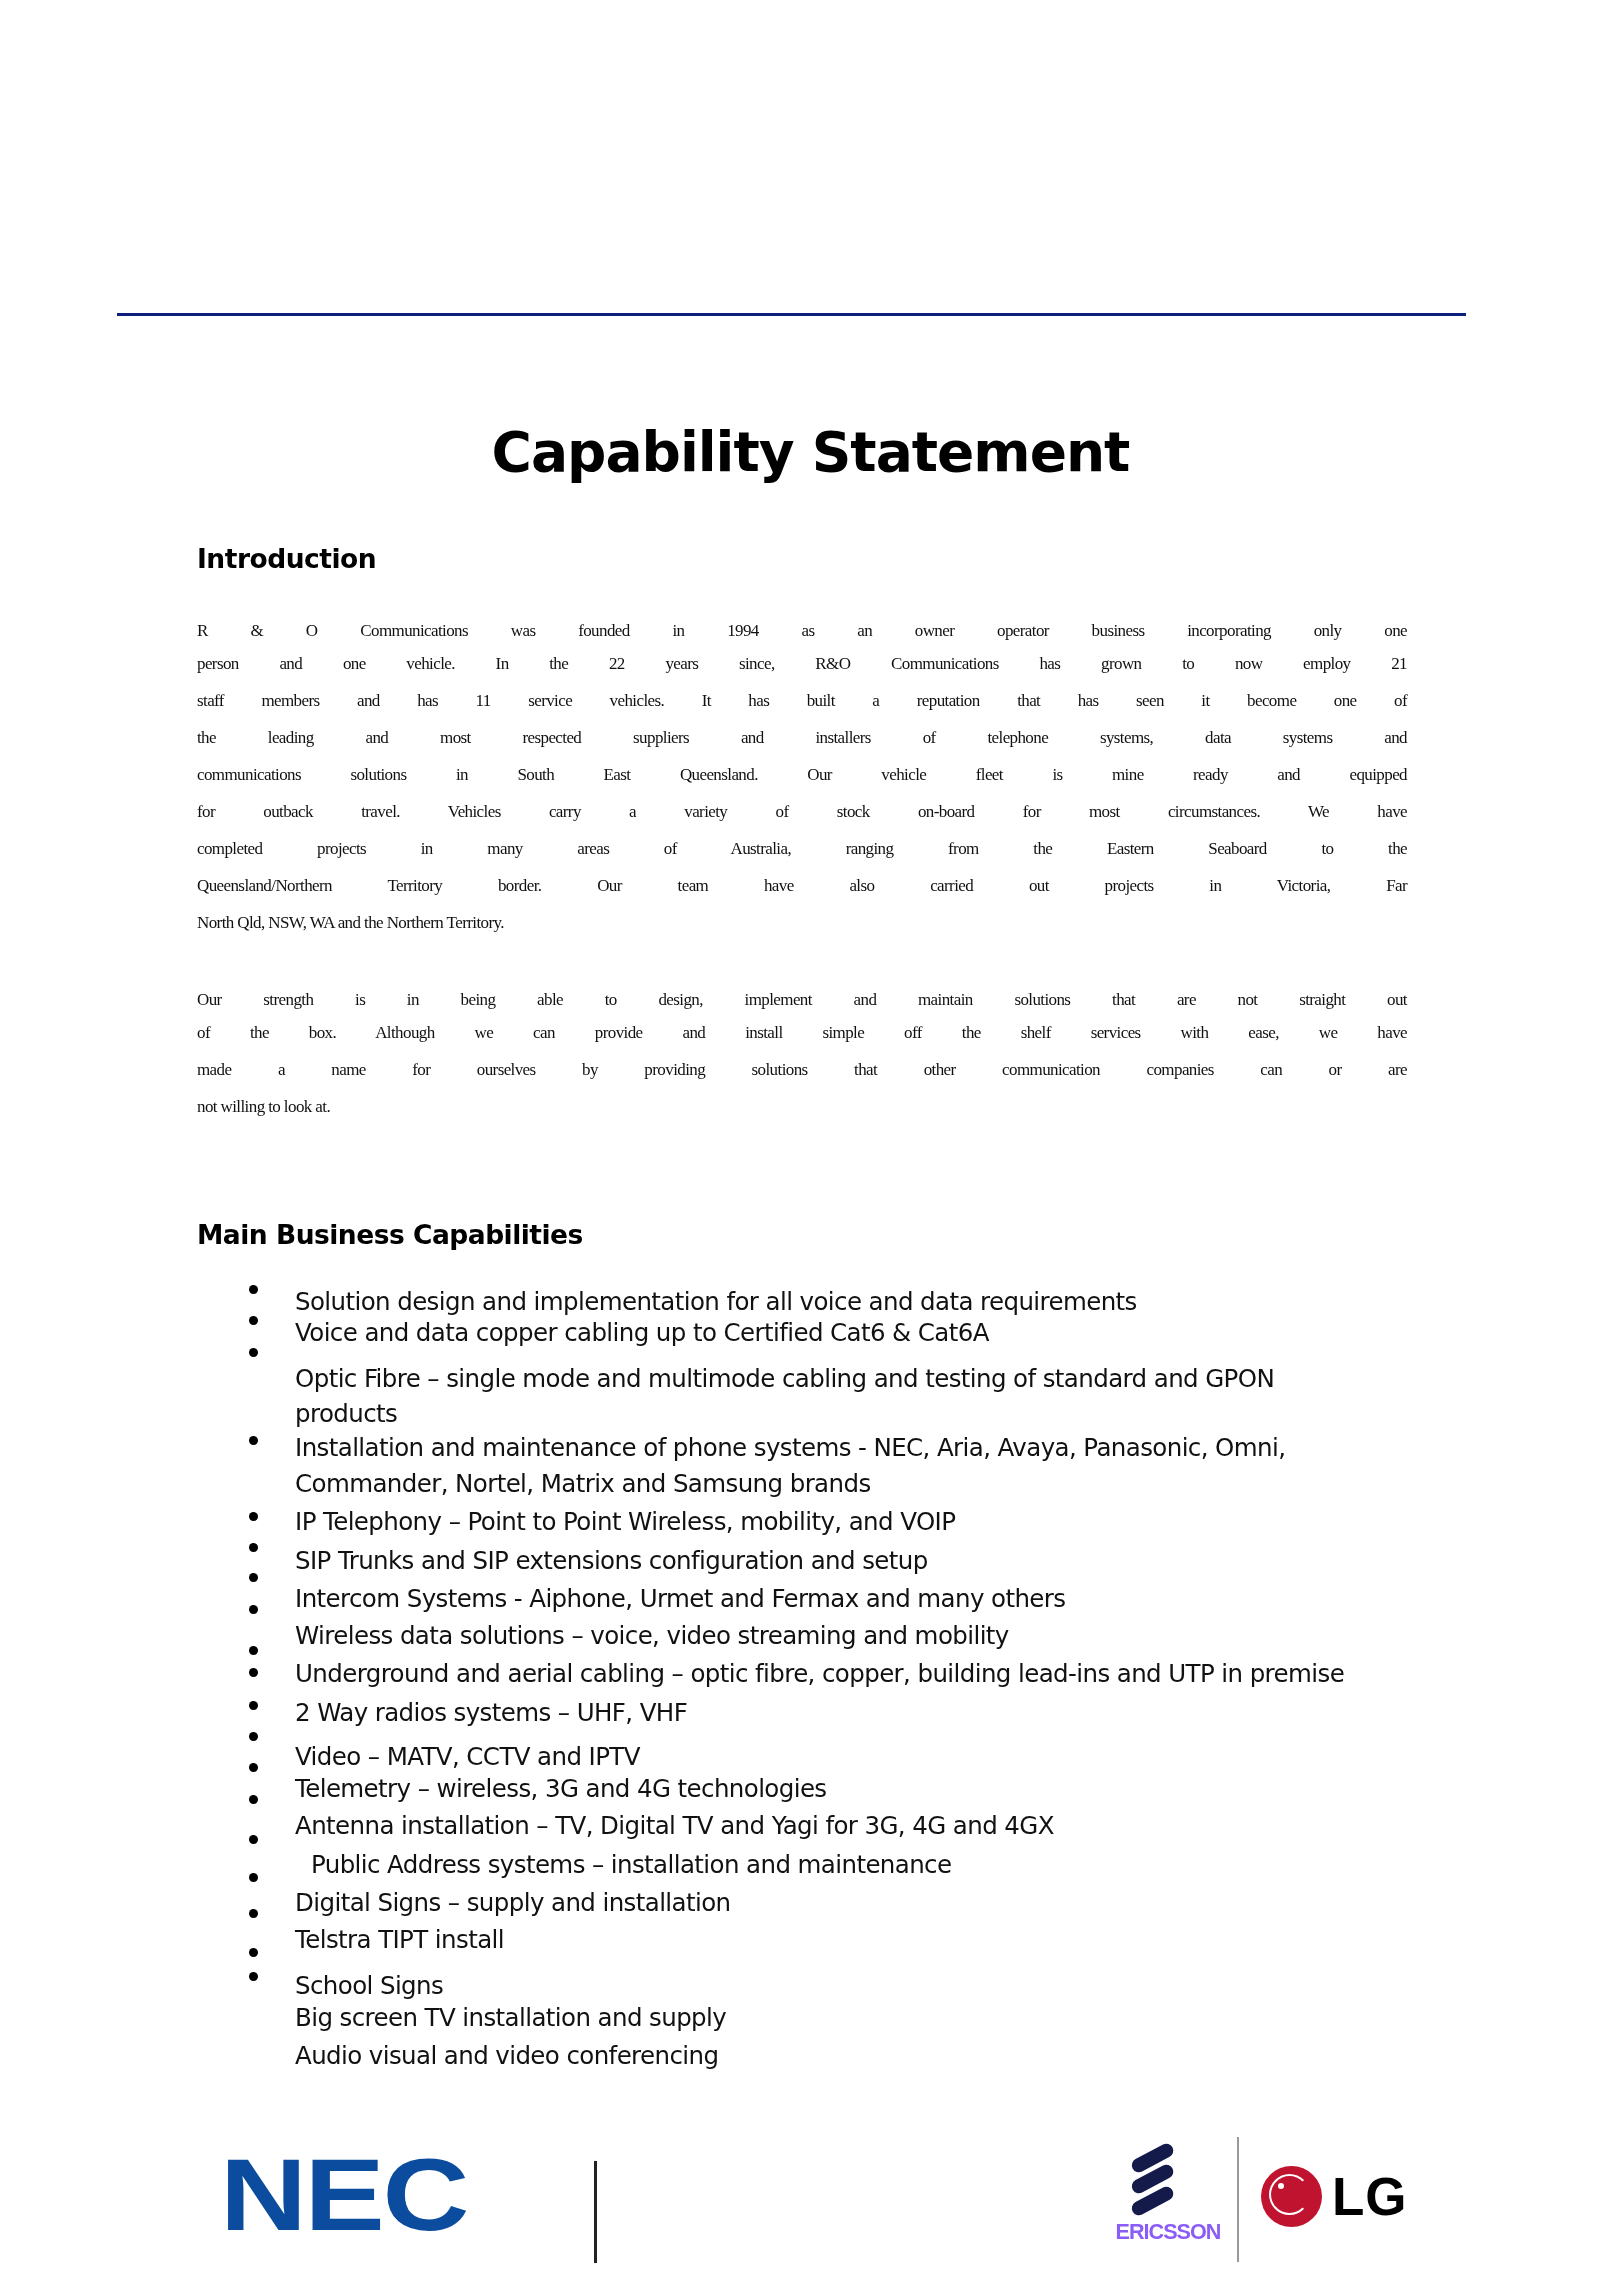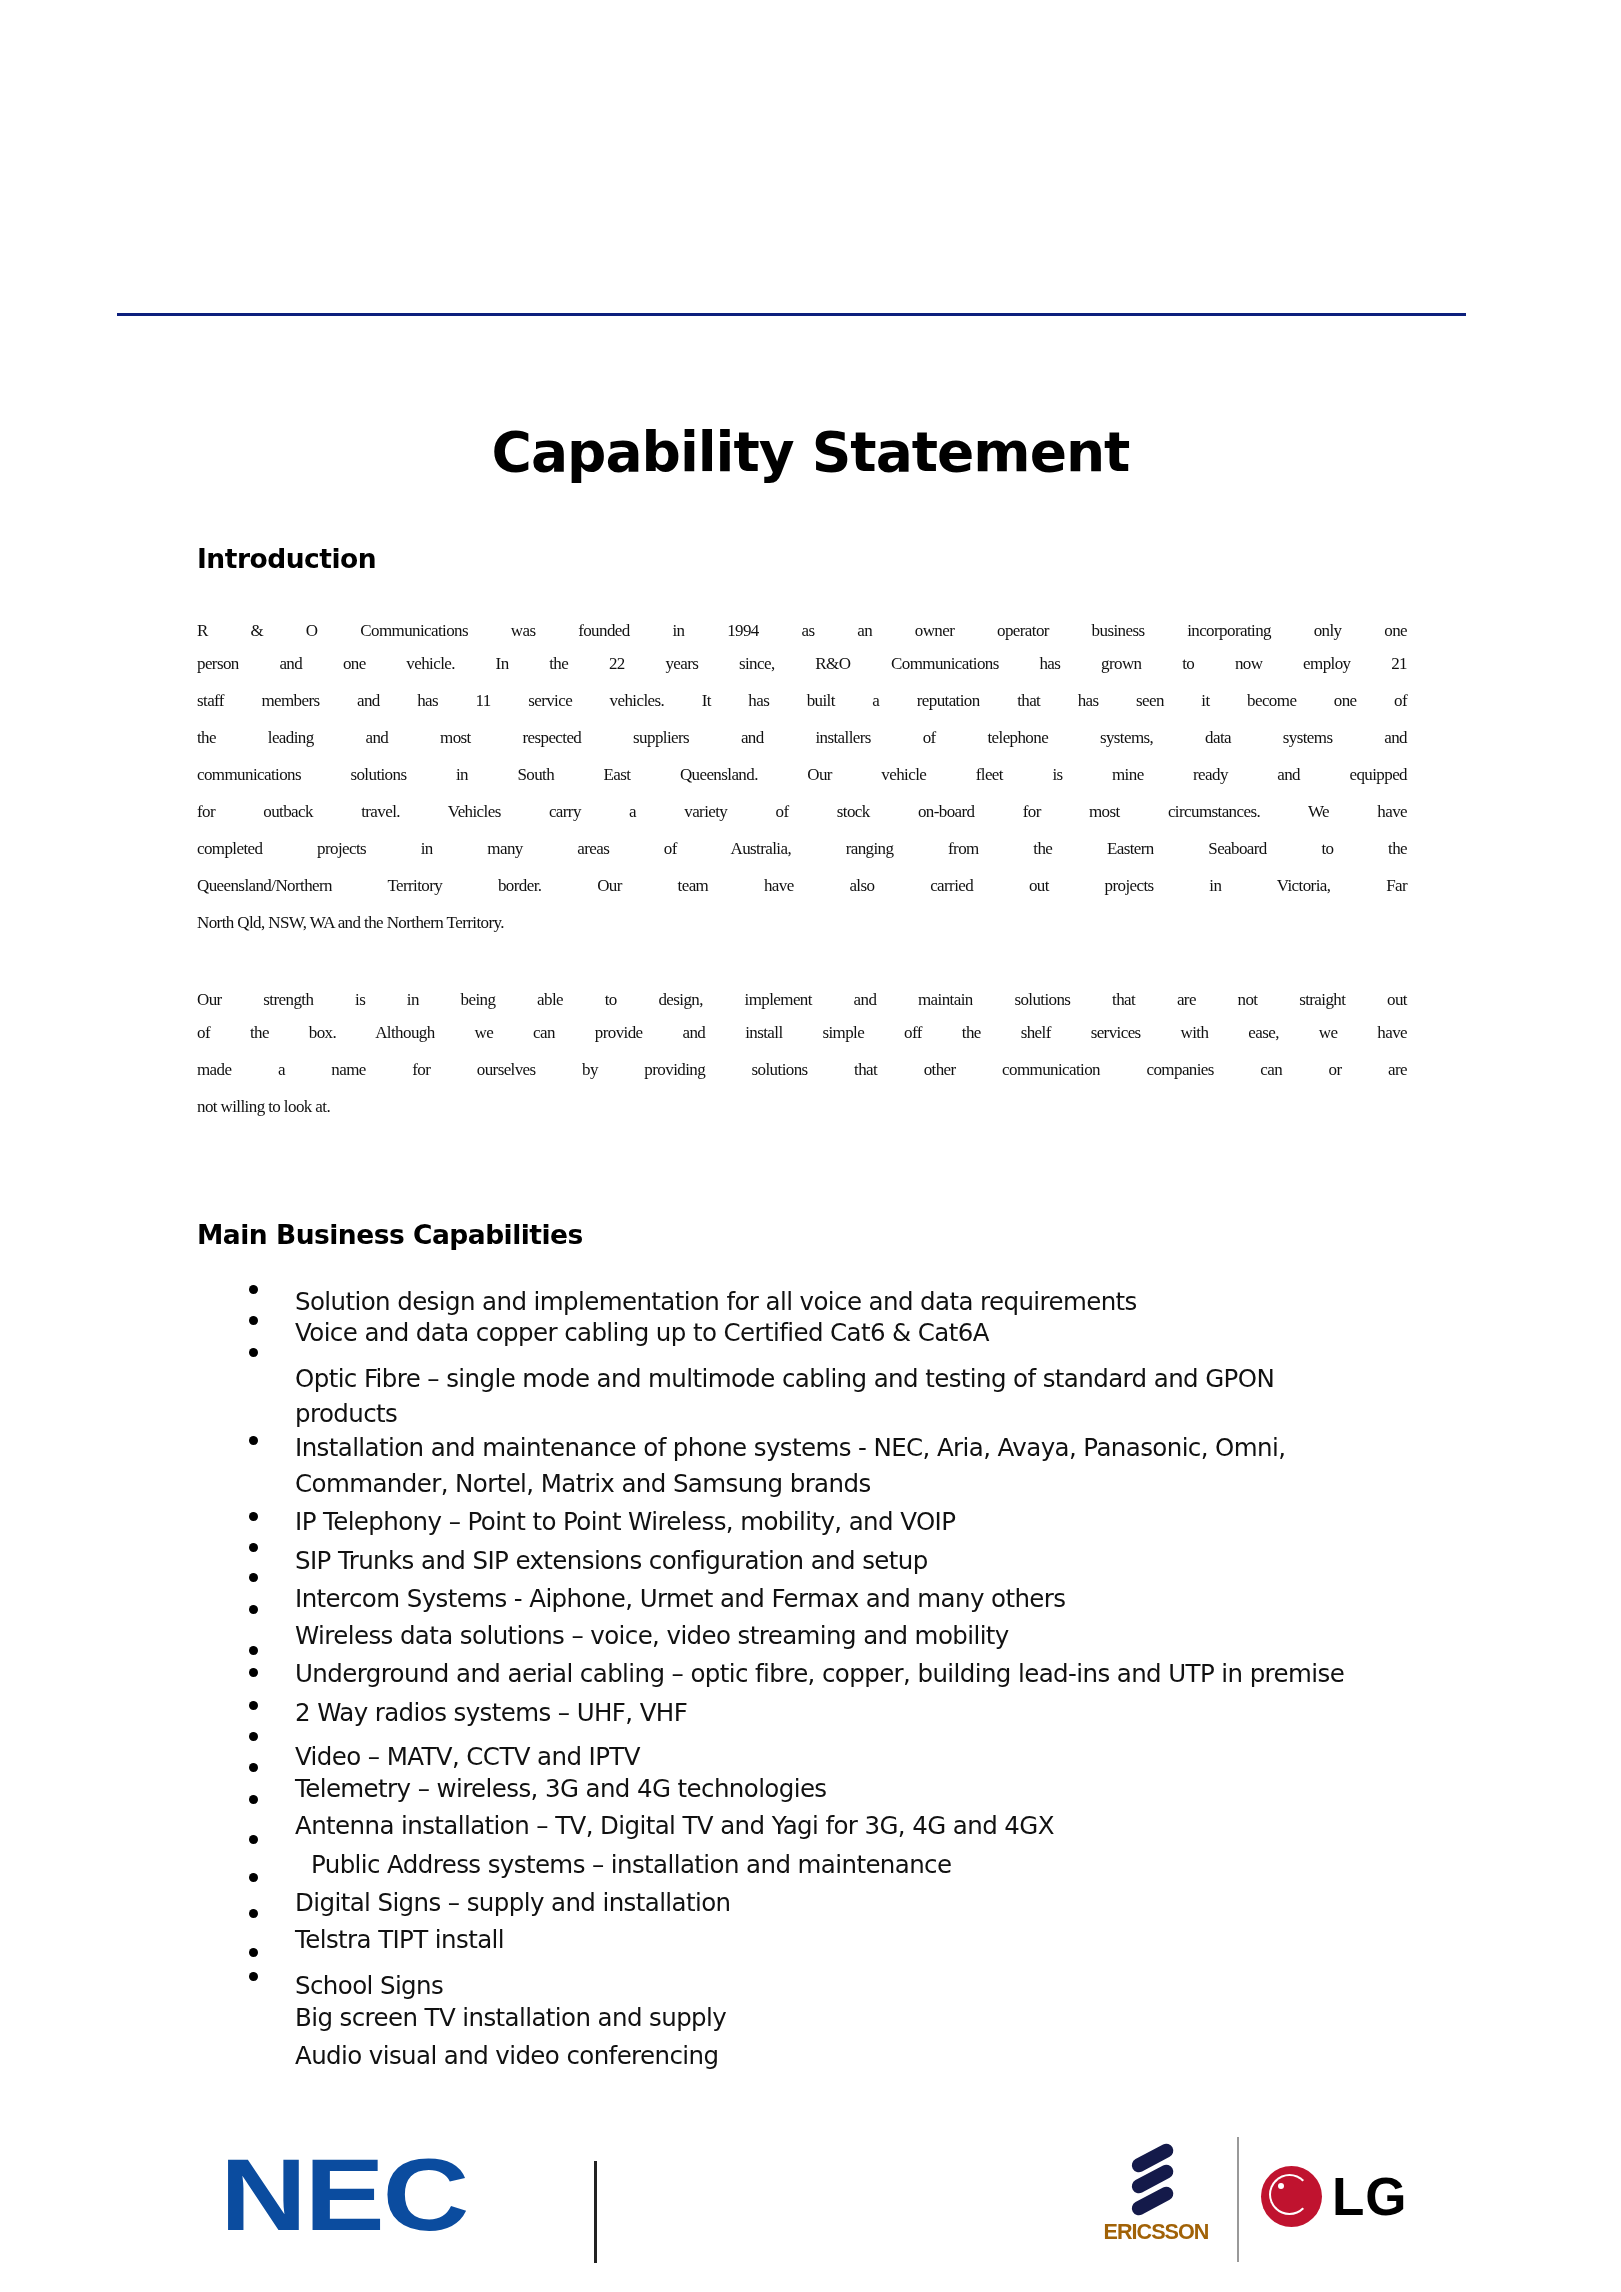--- a/index.html
+++ b/index.html
@@ -22,22 +22,22 @@
   .nec { position: absolute; left: 196px; top: 17.6px; font-family: "Liberation Sans", sans-serif; font-weight: bold;
          font-size: 102px; color: #0b4c9f; letter-spacing: -2px; transform: scaleX(1.18); transform-origin: left; line-height: 80px; }
   .divider1 { position: absolute; left: 570px; top: 23.5px; width: 2.9px; height: 102px; background: #222; }
   .cert { position: absolute; left: 612px; top: 35px; font-family: "Liberation Sans", sans-serif; font-weight: bold; line-height: 1; }
   .cert .l1 { display: block; font-size: 43px; transform: scaleX(0.78); transform-origin: left; letter-spacing: -1px; white-space: nowrap; }
   .cert .red { color: #d4221b; }
   .cert .blk { color: #111; }
   .cert .l2 { display: block; font-size: 35px; transform: scaleX(0.72); transform-origin: left; color: #111; margin-top: 3.9px; white-space: nowrap; }
   .ericsson { position: absolute; left: 1073px; top: 5.9px; width: 118px; height: 108px; }
   .ericsson .bar { position: absolute; left: 33px; width: 45px; height: 13.7px; border-radius: 6.9px; background: #141a4a; transform: rotate(-28deg); }
-  .ericsson .word { position: absolute; left: 0; top: 76px; width: 118px; text-align: center; font-family: "Liberation Sans", sans-serif;
-                    font-weight: bold; font-size: 21.6px; color: #a16207; letter-spacing: -1px; }
+  .ericsson .word { position: absolute; left: 12px; top: 76px; width: 118px; text-align: center; font-family: "Liberation Sans", sans-serif;
+                    font-weight: bold; font-size: 21.6px; color: #8b5cf6; letter-spacing: -1px; }
   .divider2 { position: absolute; left: 1213px; top: 0; width: 2px; height: 125px; background: #999; }
   .lg { position: absolute; left: 1237px; top: 29px; height: 69px; width: 157px; }
   .lg .circle { position: absolute; left: 0; top: 0; width: 61px; height: 61px; border-radius: 50%; background: #c0132f; }
   .lg .face { position: absolute; left: 7.8px; top: 7.8px; width: 41px; height: 41px; border-radius: 50%; border: 2.9px solid #fff; box-sizing: border-box; border-right-color: transparent; }
   .lg .dot { position: absolute; left: 16.7px; top: 16.7px; width: 5.9px; height: 5.9px; border-radius: 50%; background: #fff; }
   .lg .word { position: absolute; left: 71px; top: 3.9px; font-family: "Liberation Sans", sans-serif; font-weight: bold; font-size: 53px; color: #000000; line-height: 53px; letter-spacing: 1px; }
 </style>
 </head>
 <body>
 

